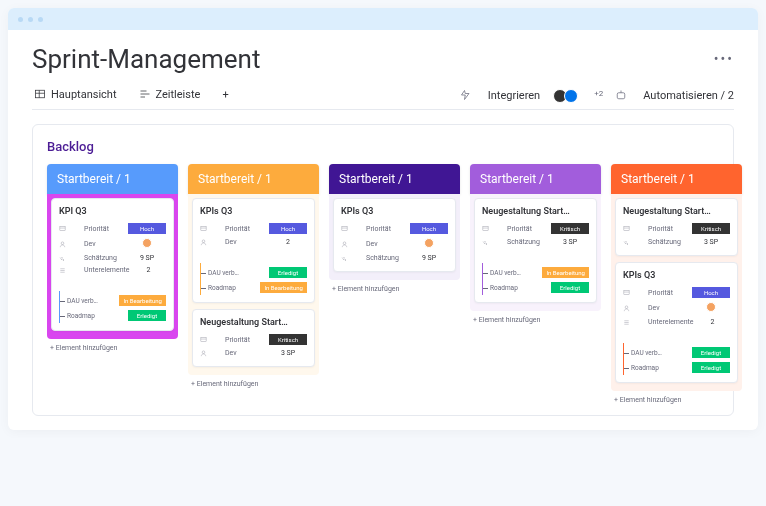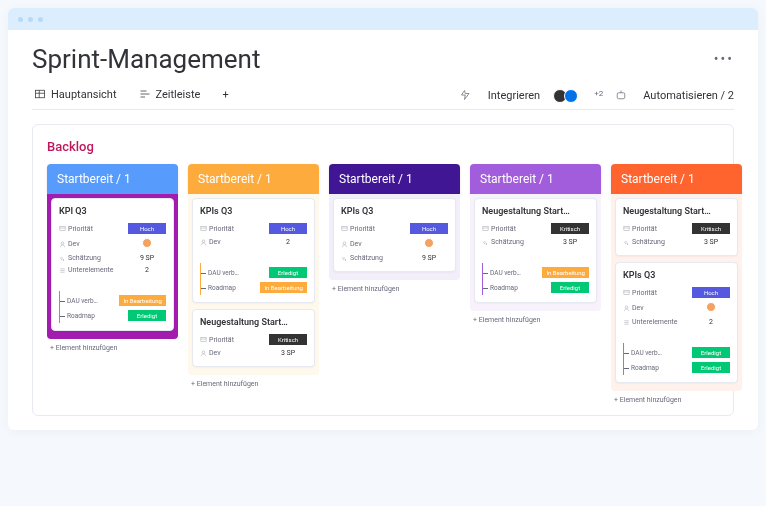--- a/index.html
+++ b/index.html
@@ -13,39 +13,39 @@
 .more{letter-spacing:2px;color:#676879;font-size:14px;cursor:pointer}
 .tabs{display:flex;align-items:center;gap:18px;border-bottom:1px solid #e6e9ef;font-size:11px;color:#323338}
 .tab{display:flex;align-items:flex-start;gap:5px;padding:6px 2px;cursor:pointer;border-bottom:2px solid transparent}
 .tab.active{color:#0073ea;border-bottom-color:#0073ea}
 .tab svg{width:12px;height:12px}
 .tabs .right{margin-left:auto;display:flex;align-items:center;gap:12px}
 .chip{display:flex;align-items:flex-start;gap:16px;cursor:pointer}
 .avs{display:flex;align-items:center;gap:-2px}
 .av{width:14px;height:14px;border-radius:50%;background:#333;margin-left:-3px;border:1px solid #fff}
 .board{border:1px solid #e6e9ef;border-radius:6px;margin-top:14px;padding:14px 14px 6px}
-.board h2{font-size:13px;font-weight:500;color:#be185d;margin-bottom:10px}
+.board h2{font-size:13px;font-weight:500;color:#4c1d95;margin-bottom:10px}
 .cols{display:flex;gap:10px;align-items:flex-start}
 .col{width:131px;flex-shrink:0}
 .col-head{color:#fff;font-size:12px;padding:8px 10px;border-radius:4px 4px 0 0;box-shadow:0 1px 3px rgba(0,0,0,.1)}
 .col-body{border-radius:0 0 4px 4px;padding:4px 4px 2px;min-height:20px}
 .card{background:#fff;border:1px solid #e6e9ef;border-radius:4px;padding:7px;margin-bottom:6px;box-shadow:0 1px 2px rgba(0,0,0,.04)}
 .card-title{font-size:9px;font-weight:600;color:#323338;margin-bottom:5px;white-space:nowrap;overflow:hidden;text-overflow:ellipsis}
 .row{display:flex;align-items:center;justify-content:space-between;font-size:7px;color:#676879;padding:2px 0}
-.row .lbl{display:flex;align-items:center;gap:2px}
+.row .lbl{display:flex;align-items:center;gap:18px}
 .row .lbl svg{width:7px;height:7px;opacity:.7}
 .badge{font-size:6px;padding:2px 7px;color:#fff;min-width:38px;text-align:center}
 .val{font-size:7px;color:#323338;min-width:38px;text-align:center}
 .pav{width:10px;height:10px;border-radius:50%;background:#f4a261;border:1px solid #fff}
 .subs{border-left:1px solid;margin-top:15px;padding-top:2px}
 .subrow{display:flex;align-items:center;justify-content:space-between;font-size:6.5px;color:#676879;padding:2px 0 2px 7px;position:relative}
 .subrow::before{content:"";position:absolute;left:0;top:50%;width:5px;height:1px;background:currentColor}
 .sbadge{font-size:6px;padding:2px 4px;color:#fff;min-width:38px;text-align:center}
 .add{font-size:7px;color:#676879;padding:5px 3px;cursor:pointer}
-.c-blue{background:#579bfc}.cb-blue{background:#a21caf}.bl-blue{border-color:#579bfc}
+.c-blue{background:#579bfc}.cb-blue{background:#d946ef}.bl-blue{border-color:#579bfc}
 .c-yellow{background:#fdab3d}.cb-yellow{background:#fff8ed}.bl-yellow{border-color:#fdab3d}
 .c-indigo{background:#401694}.cb-indigo{background:#f3effa}
 .c-purple{background:#a25ddc}.cb-purple{background:#f8f2fc}.bl-purple{border-color:#a25ddc}
 .c-orange{background:#ff642e}.cb-orange{background:#fff1eb}.bl-orange{border-color:#ff642e}
 .b-hoch{background:#5559df}.b-krit{background:#333333}.b-done{background:#00c875}.b-prog{background:#fdab3d}
 </style>
 </head>
 <body>
 
 <div class="window">

